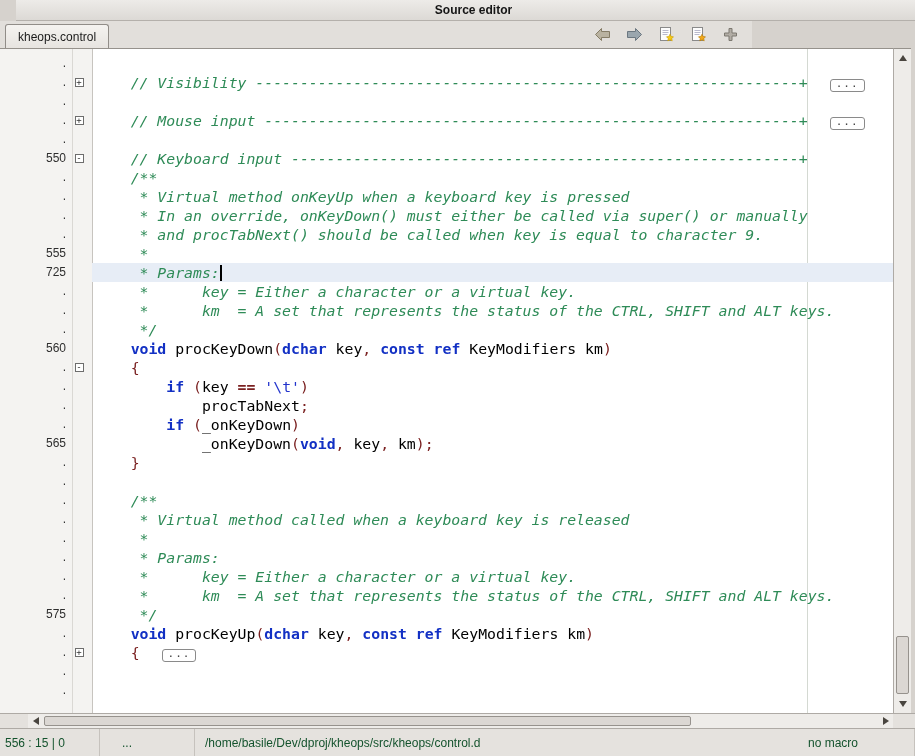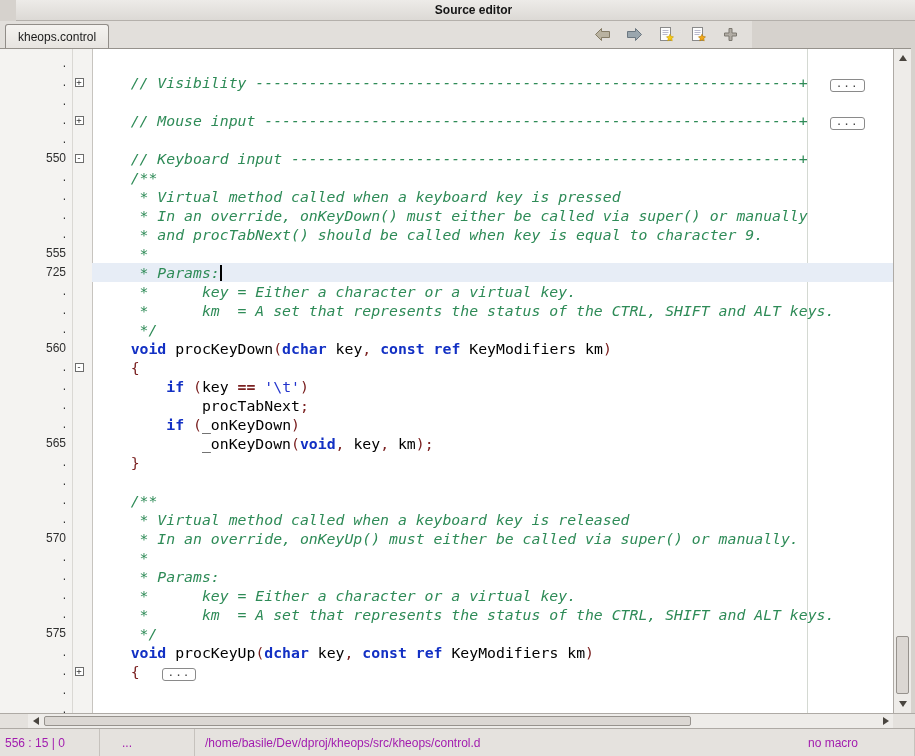--- a/index.html
+++ b/index.html
@@ -116,21 +116,21 @@
   }
   .corner{position:absolute;left:893px;top:713px;width:22px;height:15px;background:#e4e1dd;border-top:1px solid #aeaaa5;box-sizing:border-box;}
   .tri-up{width:0;height:0;border-left:4px solid transparent;border-right:4px solid transparent;border-bottom:6px solid #49453f;}
   .tri-down{width:0;height:0;border-left:4px solid transparent;border-right:4px solid transparent;border-top:6px solid #49453f;}
   .tri-left{width:0;height:0;border-top:4px solid transparent;border-bottom:4px solid transparent;border-right:6px solid #49453f;}
   .tri-right{width:0;height:0;border-top:4px solid transparent;border-bottom:4px solid transparent;border-left:6px solid #49453f;}
   
   .statusbar{
     position:absolute;left:0;top:728px;width:915px;height:28px;box-sizing:border-box;
     background:#e5e2de;border-top:1px solid #aeaaa5;
-    display:flex;align-items:stretch;font-size:12px;color:#a21caf;
+    display:flex;align-items:stretch;font-size:12px;color:#14532d;
   }
   .sb-panel{display:flex;align-items:center;border-right:1px solid #c6c2bd;box-sizing:border-box;}
   .sb-pos{flex:0 0 100px;padding-left:5px;}
   .sb-mid{flex:0 0 95px;padding-left:22px;}
   .sb-macro{flex:0 0 115px;padding-left:8px;}
   .sb-path{flex:1;padding-left:10px;border-right:none;}
 </style>
 </head>
 <body>
 
@@ -222,21 +222,21 @@
         <div class="code"><span class="tok-c">    // Keyboard input ---------------------------------------------------------+</span></div>
       </div>
       <div class="row">
         <div class="gut">.</div>
         <div class="foldcol"></div>
         <div class="code"><span class="tok-c">    /**</span></div>
       </div>
       <div class="row">
         <div class="gut">.</div>
         <div class="foldcol"></div>
-        <div class="code"><span class="tok-c">     * Virtual method called when a keyboard key is pressed</span></div>
+        <div class="code"><span class="tok-c">     * Virtual method onKeyUp when a keyboard key is pressed</span></div>
       </div>
       <div class="row">
         <div class="gut">.</div>
         <div class="foldcol"></div>
         <div class="code"><span class="tok-c">     * In an override, onKeyDown() must either be called via super() or manually</span></div>
       </div>
       <div class="row">
         <div class="gut">.</div>
         <div class="foldcol"></div>
         <div class="code"><span class="tok-c">     * and procTabNext() should be called when key is equal to character 9.</span></div>
@@ -310,25 +310,20 @@
       </div>
       <div class="row">
         <div class="gut">.</div>
         <div class="foldcol"></div>
         <div class="code"><span class="tok-c">    /**</span></div>
       </div>
       <div class="row">
         <div class="gut">.</div>
         <div class="foldcol"></div>
         <div class="code"><span class="tok-c">     * Virtual method called when a keyboard key is released</span></div>
-      </div>
-      <div class="row">
-        <div class="gut">570</div>
-        <div class="foldcol"></div>
-        <div class="code"><span class="tok-c">     * In an override, onKeyUp() must either be called via super() or manually.</span></div>
       </div>
       <div class="row">
         <div class="gut">.</div>
         <div class="foldcol"></div>
         <div class="code"><span class="tok-c">     *</span></div>
       </div>
       <div class="row">
         <div class="gut">.</div>
         <div class="foldcol"></div>
         <div class="code"><span class="tok-c">     * Params:</span></div>

